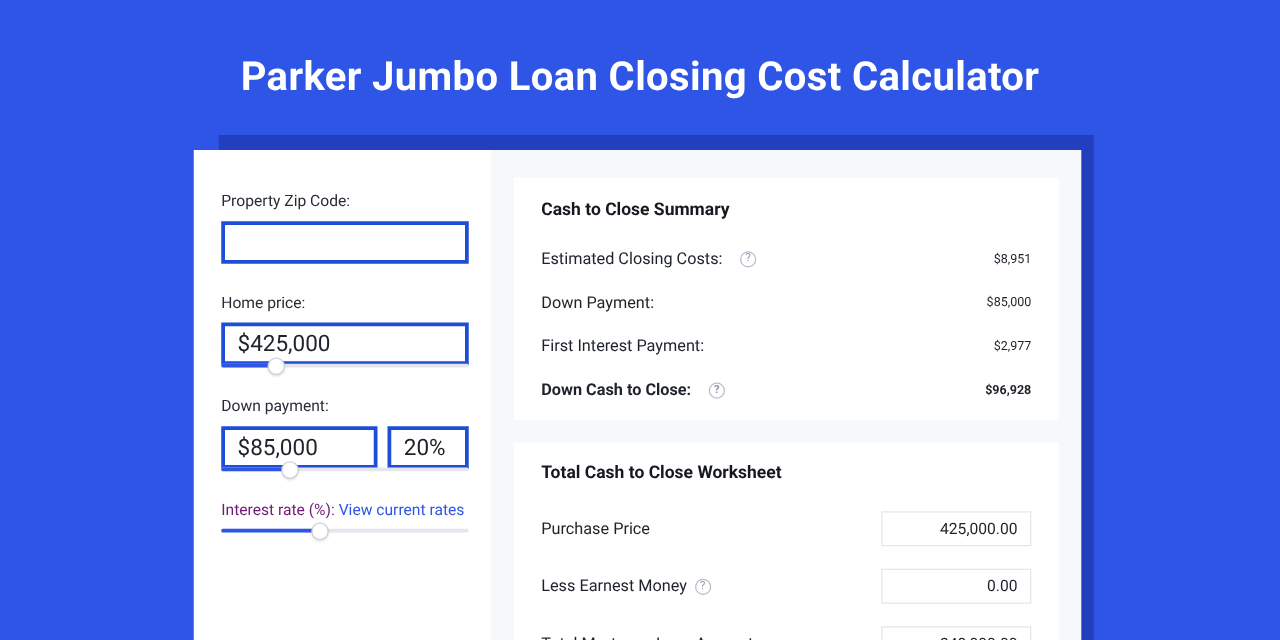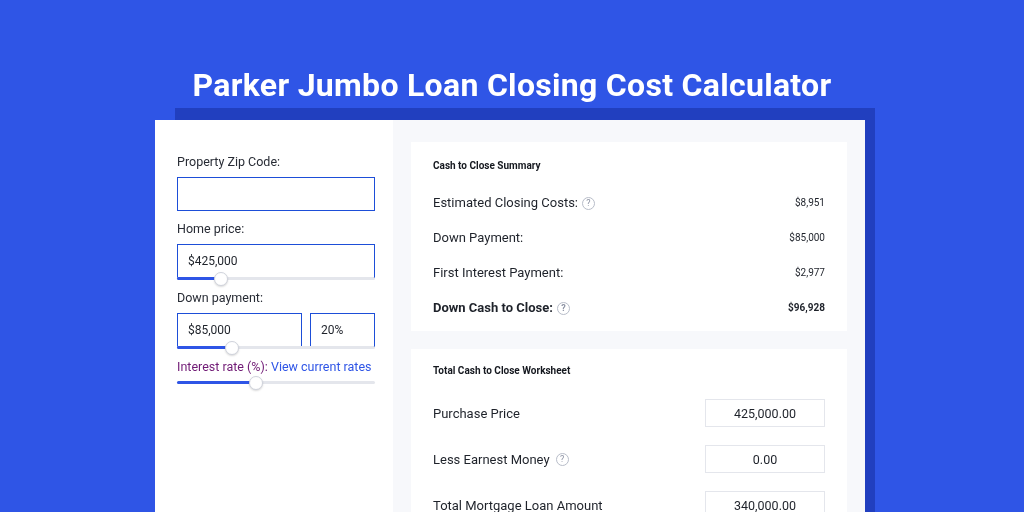--- a/index.html
+++ b/index.html
@@ -3,21 +3,21 @@
 <meta charset="utf-8">
 <style>
   * { box-sizing: border-box; margin: 0; padding: 0; }
   html, body { width: 1024px; height: 512px; overflow: hidden; font-family: -apple-system, BlinkMacSystemFont, "Segoe UI", Roboto, Helvetica, Arial, sans-serif; }
   body { background: #2f55e6; }
   .page-title {
     color: #fff;
     font-size: 32px;
     font-weight: 700;
     text-align: center;
-    padding-top: 66px;
+    padding-top: 42px;
     letter-spacing: .3px;
   }
   .card-shadow {
     position: absolute;
     left: 175px;
     top: 108px;
     width: 700px;
     height: 420px;
     background: #213fbf;
   }
@@ -35,28 +35,28 @@
     width: 238px;
     padding: 34px 18px 20px 22px;
     font-size: 12.5px;
     color: #1e222a;
   }
   .right-col {
     flex: 1;
     background: #f7f8fb;
     padding: 22px 0 0 0;
   }
-  .field { margin-bottom: 10px; }
+  .field { margin-bottom: 24px; }
   .field-label { font-size: 12.5px; color: #282c35; margin-bottom: 8px; display:block; }
   .text-input {
     width: 100%;
     height: 34px;
-    border: 1px solid #1d4ed8;
+    border: 3px solid #1d4ed8;
     background: #fff;
-    font-size: 12px;
+    font-size: 18px;
     color: #1e222a;
     padding: 0 10px;
     font-family: inherit;
   }
   .input-row { display:flex; gap:8px; }
   .input-row .text-input.small { width: 65px; }
   .slider-track {
     position: relative;
     height: 3px;
     background: #e4e6ec;
@@ -73,42 +73,42 @@
   }
   .rate-label { font-size:12.5px; color:#701a75; }
   .link { color:#2f55e6; text-decoration:none; font-size:12.5px; }
 
   .panel {
     background:#fff;
     margin: 0 18px 18px 18px;
     padding: 18px 22px 6px 22px;
   }
   .panel.worksheet { padding-top:16px; padding-bottom:2px; }
-  .panel-title { font-size:10px; font-weight:700; color:#15181f; margin-bottom:14px; }
+  .panel-title { font-size:14px; font-weight:700; color:#15181f; margin-bottom:14px; }
   .row {
     display:flex; justify-content:space-between; align-items:center;
     padding: 10px 0;
   }
   .row + .row { border-top: none; }
-  .row-label { font-size:13px; color:#1e222a; display:flex; align-items:flex-end; gap:4px; }
+  .row-label { font-size:13px; color:#1e222a; display:flex; align-items:center; gap:14px; }
   .row-label.bold, .row-value.bold { font-weight:700; }
   .row-value { font-size:10px; color:#1e222a; text-align:center; }
   .help-icon {
     width:13px; height:13px; border:1px solid #b8bdc9; border-radius:50%;
     display:inline-flex; align-items:center; justify-content:center;
     font-size:9px; color:#8d93a4; line-height:1;
   }
   .ws-row {
     display:flex; justify-content:space-between; align-items:center;
     padding: 9px 0;
   }
   .ws-label { font-size:13px; color:#1e222a; display:flex; align-items:center; gap:6px; }
   .ws-input {
     width:120px; height:28px; border:1px solid #e4e6ec; background:#fff;
-    font-size:12.5px; color:#1e222a; text-align:center; padding:0 10px;
+    font-size:12.5px; color:#1e222a; text-align:right; padding:0 10px;
     font-family:inherit;
   }
 </style>
 </head>
 <body>
 
 <h1 class="page-title">Parker Jumbo Loan Closing Cost Calculator</h1>
 
 <div class="card-shadow"></div>
 

